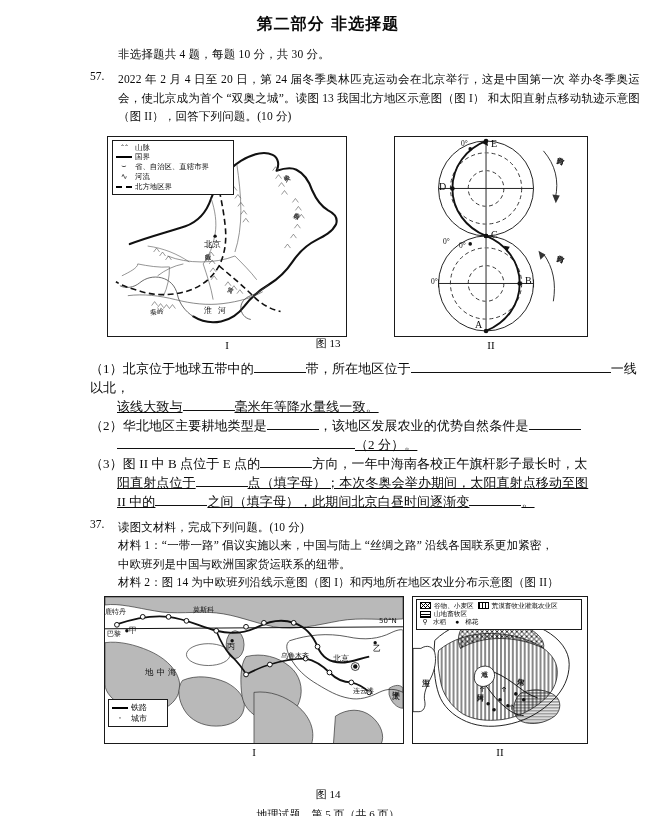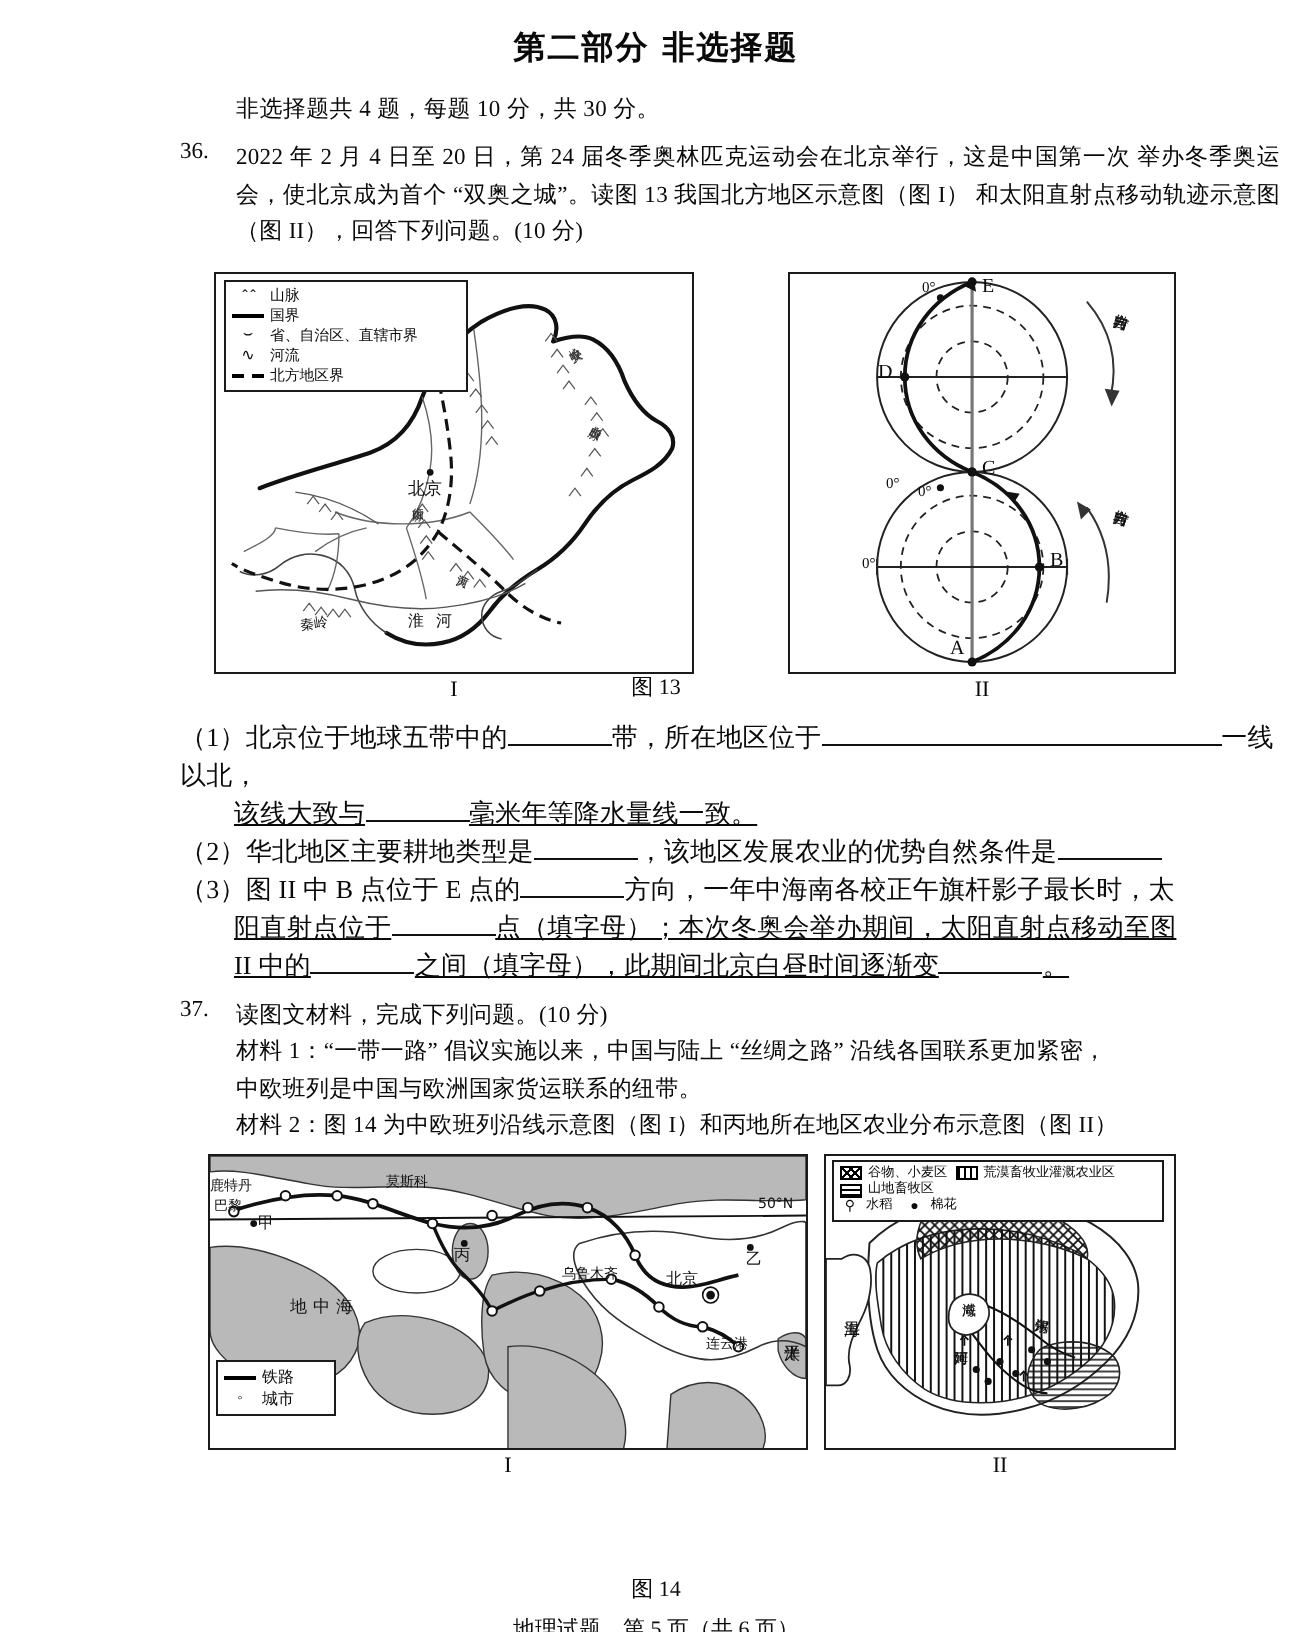--- a/index.html
+++ b/index.html
@@ -221,21 +221,21 @@
 </style>
 </head>
 <body>
 
 <div class="page">
 
   <div class="part-title">第二部分 非选择题</div>
   <div class="instr">非选择题共 4 题，每题 10 分，共 30 分。</div>
 
   <div class="q-block" style="margin-top:8px;">
-    <span class="q-num">36.</span>
+    <span class="q-num">57.</span>
     <div class="q-body">
       <span>2022 年 2 月 4 日至 20 日，第 24 届冬季奥林匹克运动会在北京举行，这是中国第一次</span>
       <span>举办冬季奥运会，使北京成为首个 “双奥之城”。读图 13 我国北方地区示意图（图 I）</span>
       <span>和太阳直射点移动轨迹示意图（图 II），回答下列问题。(10 分)</span>
     </div>
   </div>
 
   <div class="fig-row" style="height:218px;">
 
     <div class="frame" style="left:107px; top:4px; width:240px; height:201px;">
@@ -386,20 +386,21 @@
     <div class="fig-cap" style="left:0; right:0; top:204px; text-align:center;">图 13</div>
   </div>
 
   <div class="sub-q" style="margin-top:9px;">
     <span>（1）</span><span>北京位于地球五带中的</span><span class="blank b-sm"></span><span>带，所在地区位于</span><span class="blank b-lg"></span><span>一线以北，</span>
     <span class="cont"><span>该线大致与</span><span class="blank b-sm"></span><span>毫米年等降水量线一致。</span></span>
   </div>
 
   <div class="sub-q">
     <span>（2）</span><span>华北地区主要耕地类型是</span><span class="blank b-sm"></span><span>，该地区发展农业的优势自然条件是</span><span class="blank b-sm"></span>
+    <span class="cont"><span class="blank b-xl"></span><span>（2 分）。</span></span>
   </div>
 
   <div class="sub-q">
     <span>（3）</span><span>图 II 中 B 点位于 E 点的</span><span class="blank b-sm"></span><span>方向，一年中海南各校正午旗杆影子最长时，太</span>
     <span class="cont"><span>阳直射点位于</span><span class="blank b-sm"></span><span>点（填字母）；本次冬奥会举办期间，太阳直射点移动至图</span></span>
     <span class="cont"><span>II 中的</span><span class="blank b-sm"></span><span>之间（填字母），此期间北京白昼时间逐渐变</span><span class="blank b-sm"></span><span>。</span></span>
   </div>
 
   <div class="q-block" style="margin-top:7px;">
     <span class="q-num">37.</span>
@@ -481,21 +482,21 @@
           <span>铁路</span>
         </div>
         <div class="legend-row">
           <span class="lg-sym">◦</span>
           <span>城市</span>
         </div>
       </div>
 
       <span class="eu-label" style="left:0px; top:10px;">鹿特丹</span>
       <span class="eu-label" style="left:88px; top:8px;">莫斯科</span>
-      <span class="eu-label" style="left:2px; top:20px;">巴黎</span>
+      <span class="eu-label" style="left:2px; top:32px;">巴黎</span>
       <span class="eu-label" style="left:176px; top:54px;">乌鲁木齐</span>
       <span class="eu-label big" style="left:228px; top:56px;">北京</span>
       <span class="eu-label" style="left:248px; top:89px;">连云港</span>
       <span class="eu-label sea" style="left:40px; top:70px;">地中海</span>
       <span class="eu-label vert" style="left:284px; top:88px;">太平洋</span>
       <span class="eu-label big" style="left:24px; top:28px;">甲</span>
       <span class="eu-label big" style="left:268px; top:46px;">乙</span>
       <span class="eu-label big" style="left:122px; top:44px;">丙</span>
       <span class="eu-label" style="left:274px; top:20px;">50°N</span>
     </div>

